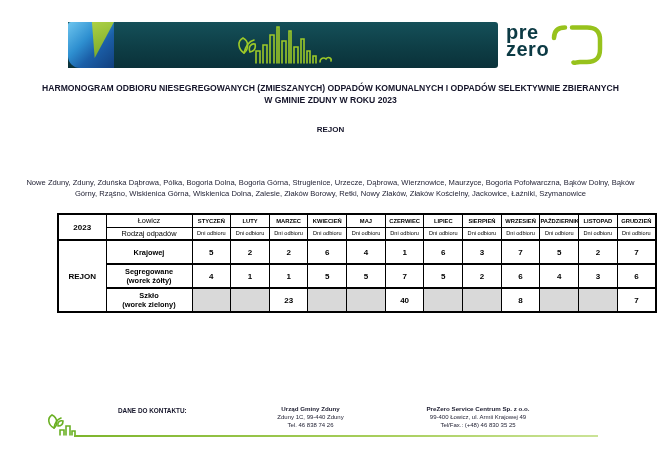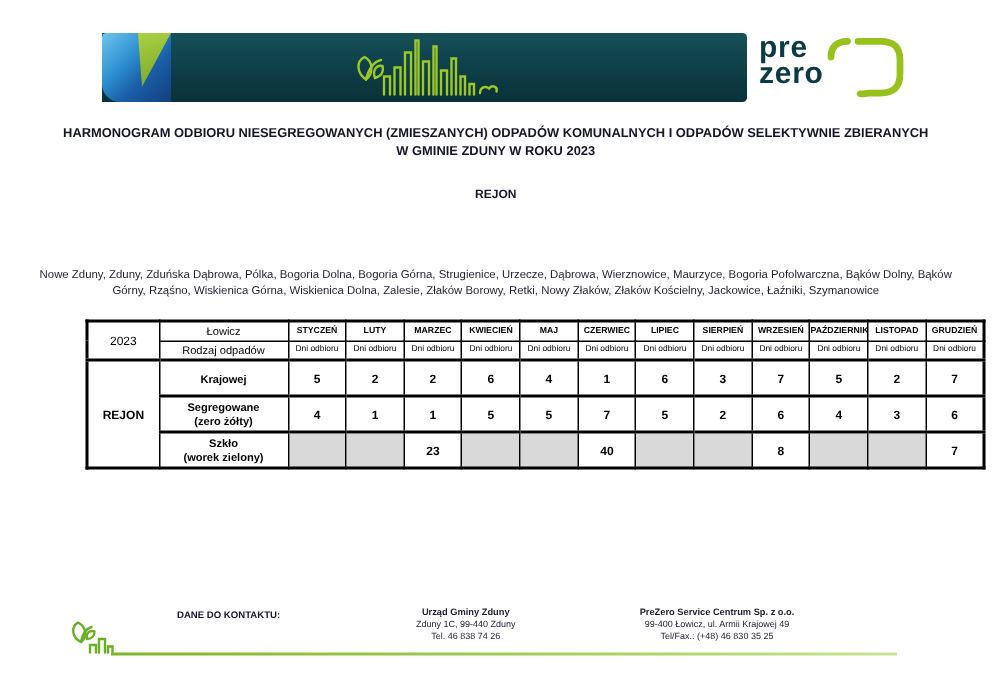--- a/index.html
+++ b/index.html
@@ -52,21 +52,21 @@
     position:absolute;left:57px;top:213px;width:600px;
     border-collapse:collapse;table-layout:fixed;border:2px solid #000;
   }
   .sched th,.sched td{
     border:1px solid #000;padding:0;text-align:center;vertical-align:middle;
     color:#000;overflow:hidden;
   }
   .sched thead tr{height:13px;}
   .sched tbody tr{height:24px;}
   .sched tbody td,.sched tbody th{border-top-width:2px;}
-  .year-cell{font-size:8px;font-weight:normal;}
+  .year-cell{font-size:8px;font-weight:bold;}
   .hdr-main{font-size:7.4px;font-weight:normal;}
   .month-cell{font-size:5.8px;font-weight:bold;}
   .dni-cell{font-size:5.6px;font-weight:normal;}
   .rejon-cell{font-size:8px;font-weight:bold;}
   .wlabel{
     font-size:7.4px;font-weight:bold;text-align:left;padding-left:3px;
     white-space:pre-line;line-height:9px;
   }
   .val{font-size:8px;font-weight:bold;}
   .val.empty{background:#d9d9d9;}
@@ -192,21 +192,21 @@
           <td class="val">1</td>
           <td class="val">6</td>
           <td class="val">3</td>
           <td class="val">7</td>
           <td class="val">5</td>
           <td class="val">2</td>
           <td class="val">7</td>
         </tr>
         <tr>
           <td class="wlabel">Segregowane
-(zero żółty)</td>
+(worek żółty)</td>
           <td class="val">4</td>
           <td class="val">1</td>
           <td class="val">1</td>
           <td class="val">5</td>
           <td class="val">5</td>
           <td class="val">7</td>
           <td class="val">5</td>
           <td class="val">2</td>
           <td class="val">6</td>
           <td class="val">4</td>

